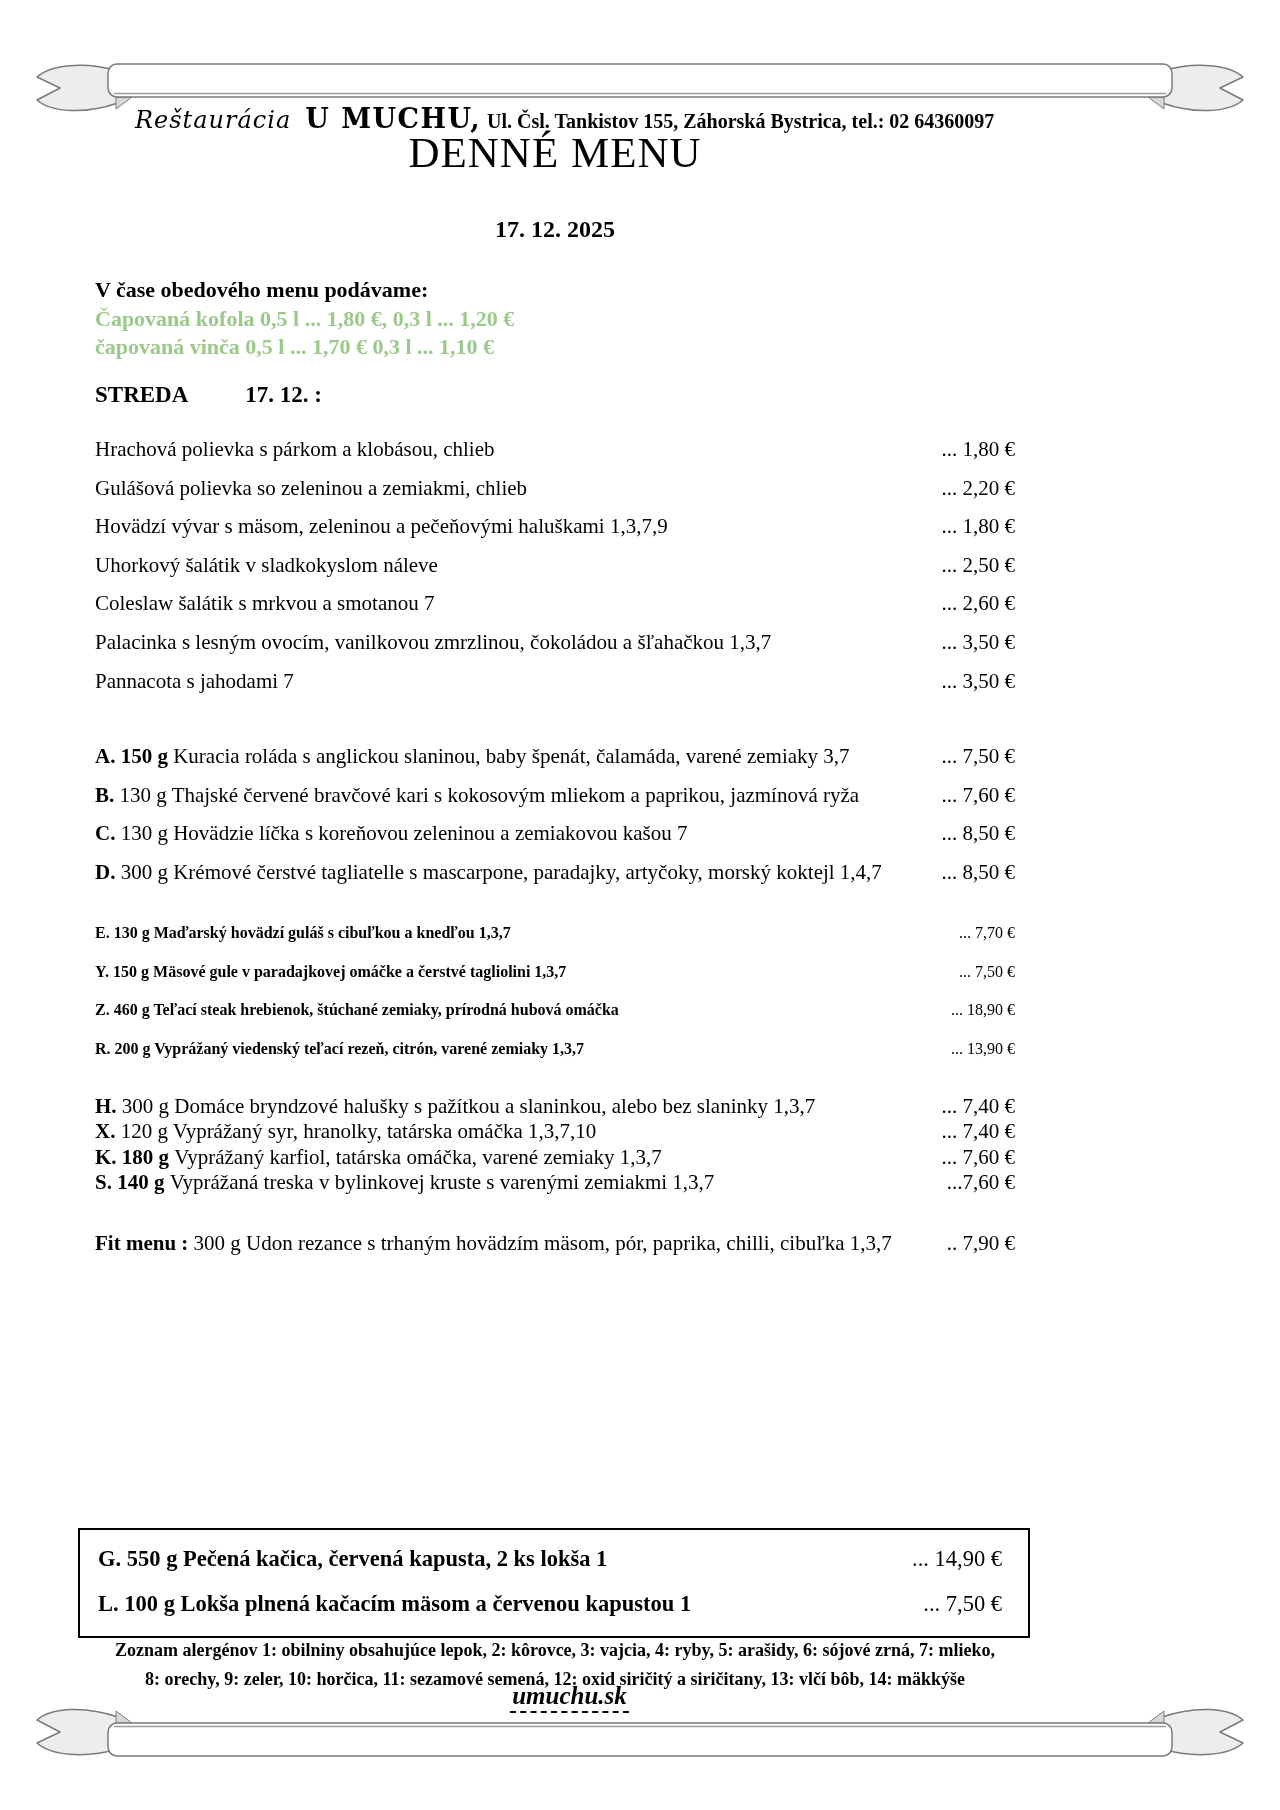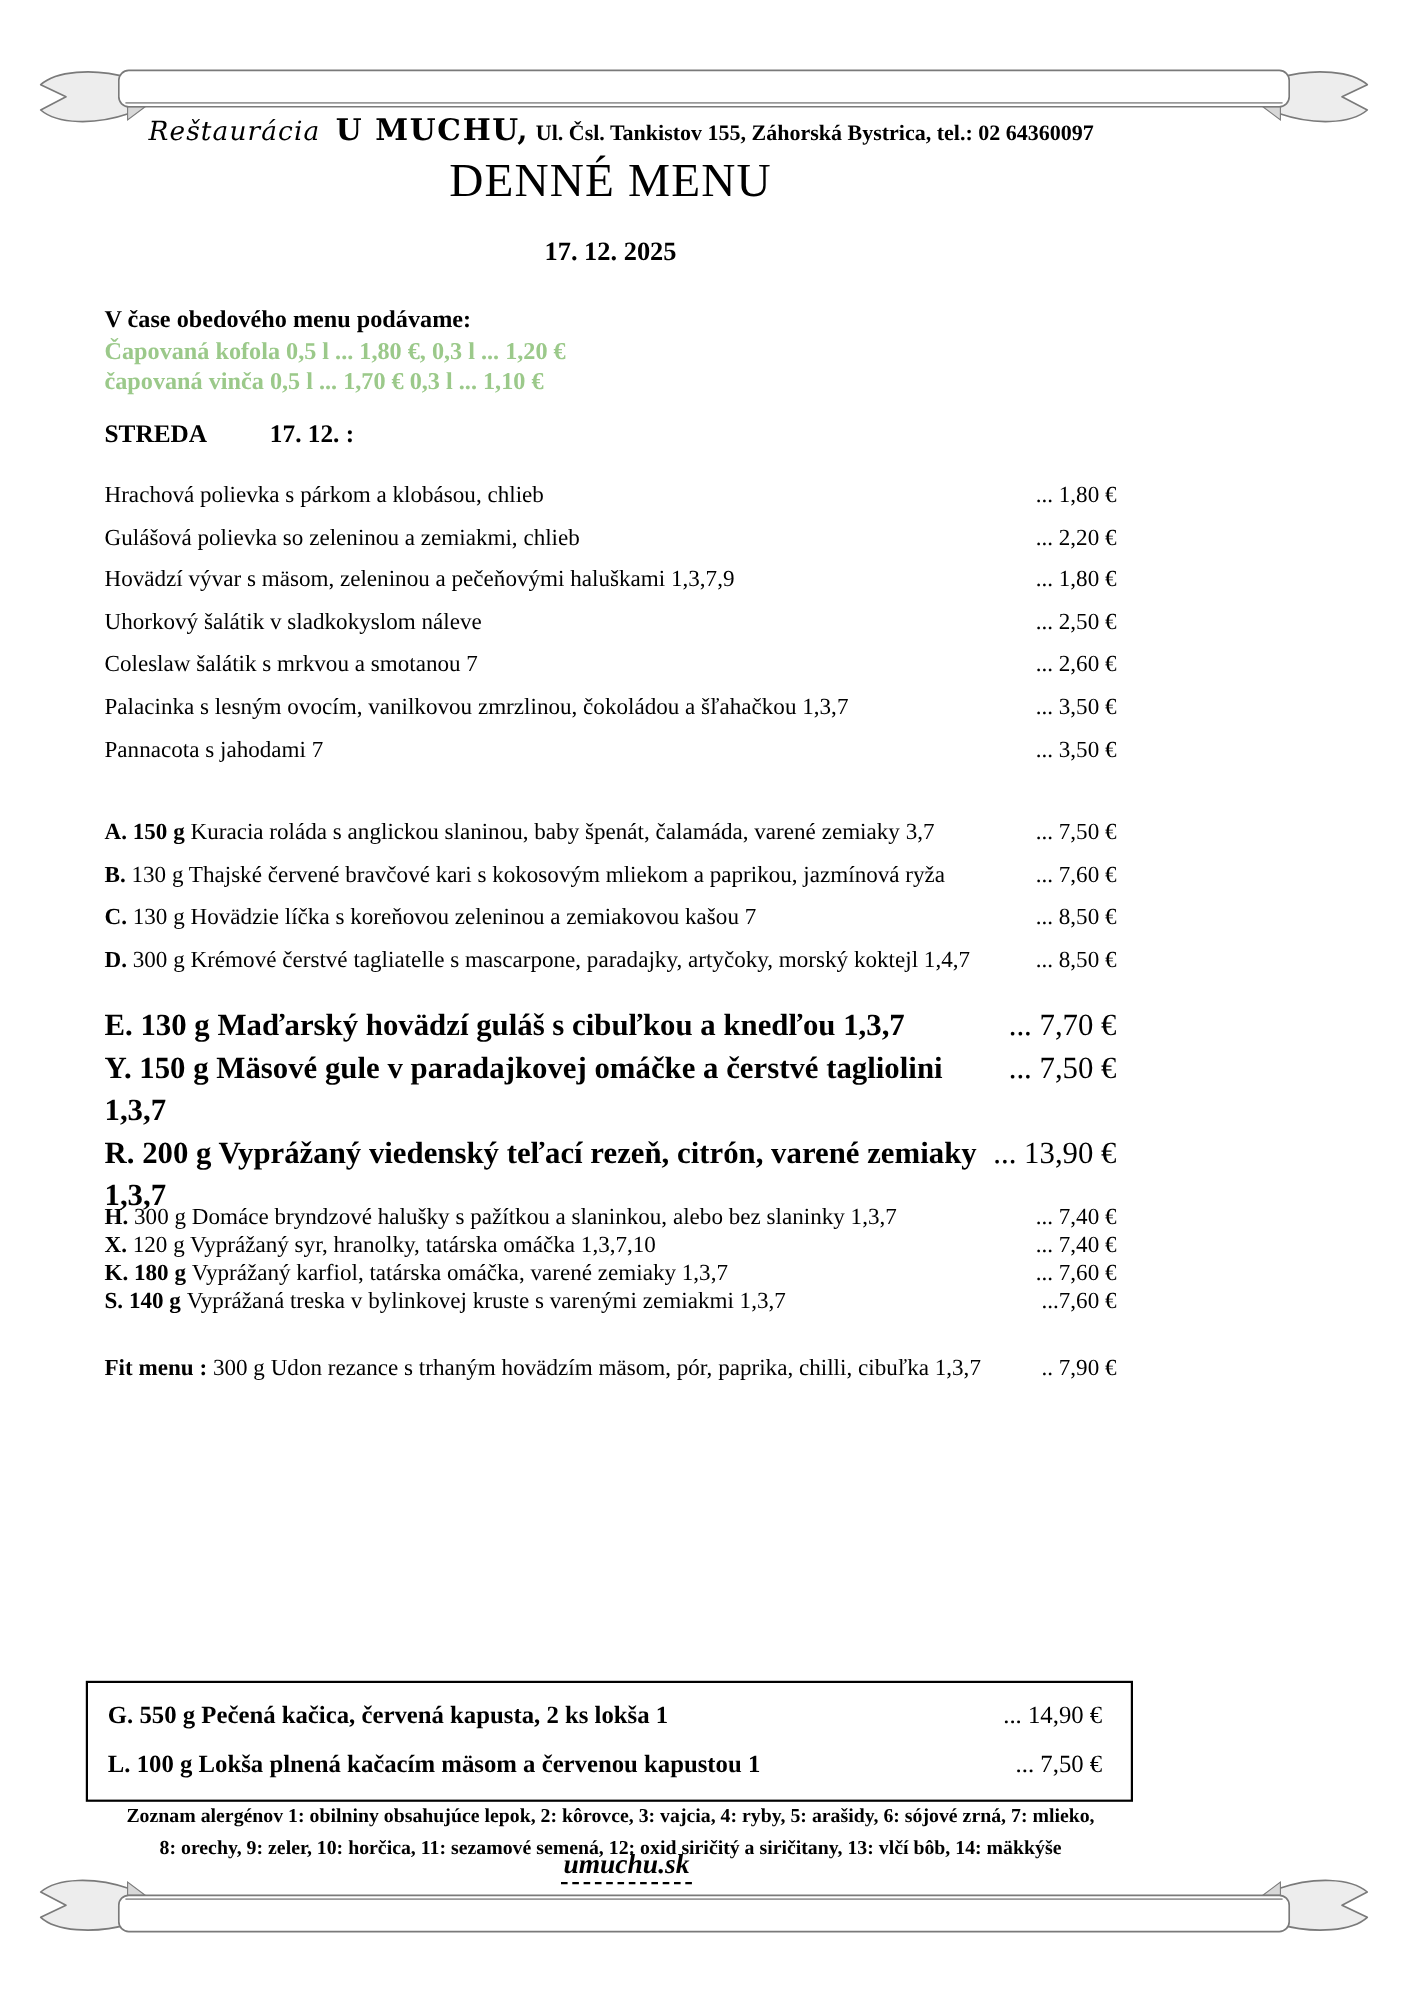--- a/index.html
+++ b/index.html
@@ -10,39 +10,39 @@
   
   .ribbon-top{top:55px;left:30px;width:1220px;height:62px;}
   .ribbon-bottom{top:1703px;left:30px;width:1220px;height:62px;transform:scaleY(-1);}
 
   
   .header-line{top:103px;left:135px;white-space:nowrap;}
   .brand-label{font-family:"DejaVu Serif",serif;font-style:italic;font-size:24px;letter-spacing:1px;}
   .brand-name{font-family:"DejaVu Serif",serif;font-weight:bold;font-size:27px;letter-spacing:1.5px;margin-left:14px;}
   .address{font-weight:bold;font-size:20px;margin-left:6px;margin-top:16px;}
 
-  .title{top:140px;left:95px;width:920px;text-align:center;font-size:43px;letter-spacing:1px;}
+  .title{top:128px;left:95px;width:920px;text-align:center;font-size:43px;letter-spacing:1px;}
   .date{top:216px;left:95px;width:920px;text-align:center;font-size:24px;font-weight:bold;}
 
   .intro-block{top:276px;left:95px;font-size:22px;font-weight:bold;line-height:28.6px;}
   .drink-line{color:var(--accent-green,#9bc98a);}
 
   .day-line{top:382px;left:95px;font-size:23px;font-weight:bold;}
   .day-date{margin-left:57px;}
 
   
   .mlist{left:95px;width:920px;}
   .mrow{display:flex;justify-content:space-between;align-items:baseline;}
   .mname{padding-right:8px;}
   .mpfx{font-weight:bold;}
   .mprice{font-weight:normal;white-space:nowrap;}
 
   .starters{top:430px;} .starters .mrow{font-size:21px;line-height:38.6px;}
   .groupA{top:737px;}   .groupA .mrow{font-size:21px;line-height:38.6px;}
-  .groupB{top:914px;}   .groupB .mrow{font-size:28px;line-height:38.6px;}
+  .groupB{top:914px;}   .groupB .mrow{font-size:16px;line-height:38.6px;}
   .groupC{top:1094px;}  .groupC .mrow{font-size:21px;line-height:25.4px;gap:20px;}
   .fitrow{top:1228px;}  .fitrow .mrow{font-size:21px;line-height:30px;}
 
   
   .specials-box{top:1528px;left:78px;width:952px;border:2px solid #000;
                 padding:6px 26px 10px 18px;box-sizing:border-box;}
   .specials-box .mrow{font-size:22.5px;line-height:45px;}
   .specials-box .mpfx,.specials-box .mtxt{font-weight:bold;}
 
   .allergens{top:1636px;left:60px;width:990px;text-align:center;
@@ -138,20 +138,24 @@
   <div class="abs mlist groupB">
     <div class="mrow">
       <span class="mname"><b class="mpfx">E. 130 g Maďarský hovädzí guláš s cibuľkou a knedľou 1,3,7</b><span class="mtxt"></span></span>
       <span class="mprice">... 7,70 €</span>
     </div>
     <div class="mrow">
       <span class="mname"><b class="mpfx">Y. 150 g Mäsové gule v paradajkovej omáčke a čerstvé tagliolini 1,3,7</b><span class="mtxt"></span></span>
       <span class="mprice">... 7,50 €</span>
     </div>
     <div class="mrow">
+      <span class="mname"><b class="mpfx">Z. 460 g Teľací steak hrebienok, štúchané zemiaky, prírodná hubová omáčka</b><span class="mtxt"></span></span>
+      <span class="mprice">... 18,90 €</span>
+    </div>
+    <div class="mrow">
       <span class="mname"><b class="mpfx">R. 200 g Vyprážaný viedenský teľací rezeň, citrón, varené zemiaky 1,3,7</b><span class="mtxt"></span></span>
       <span class="mprice">... 13,90 €</span>
     </div>
   </div>
 
   <div class="abs mlist groupC">
     <div class="mrow">
       <span class="mname"><b class="mpfx">H. </b><span class="mtxt">300 g Domáce bryndzové halušky s pažítkou a slaninkou, alebo bez slaninky 1,3,7</span></span>
       <span class="mprice">... 7,40 €</span>
     </div>

